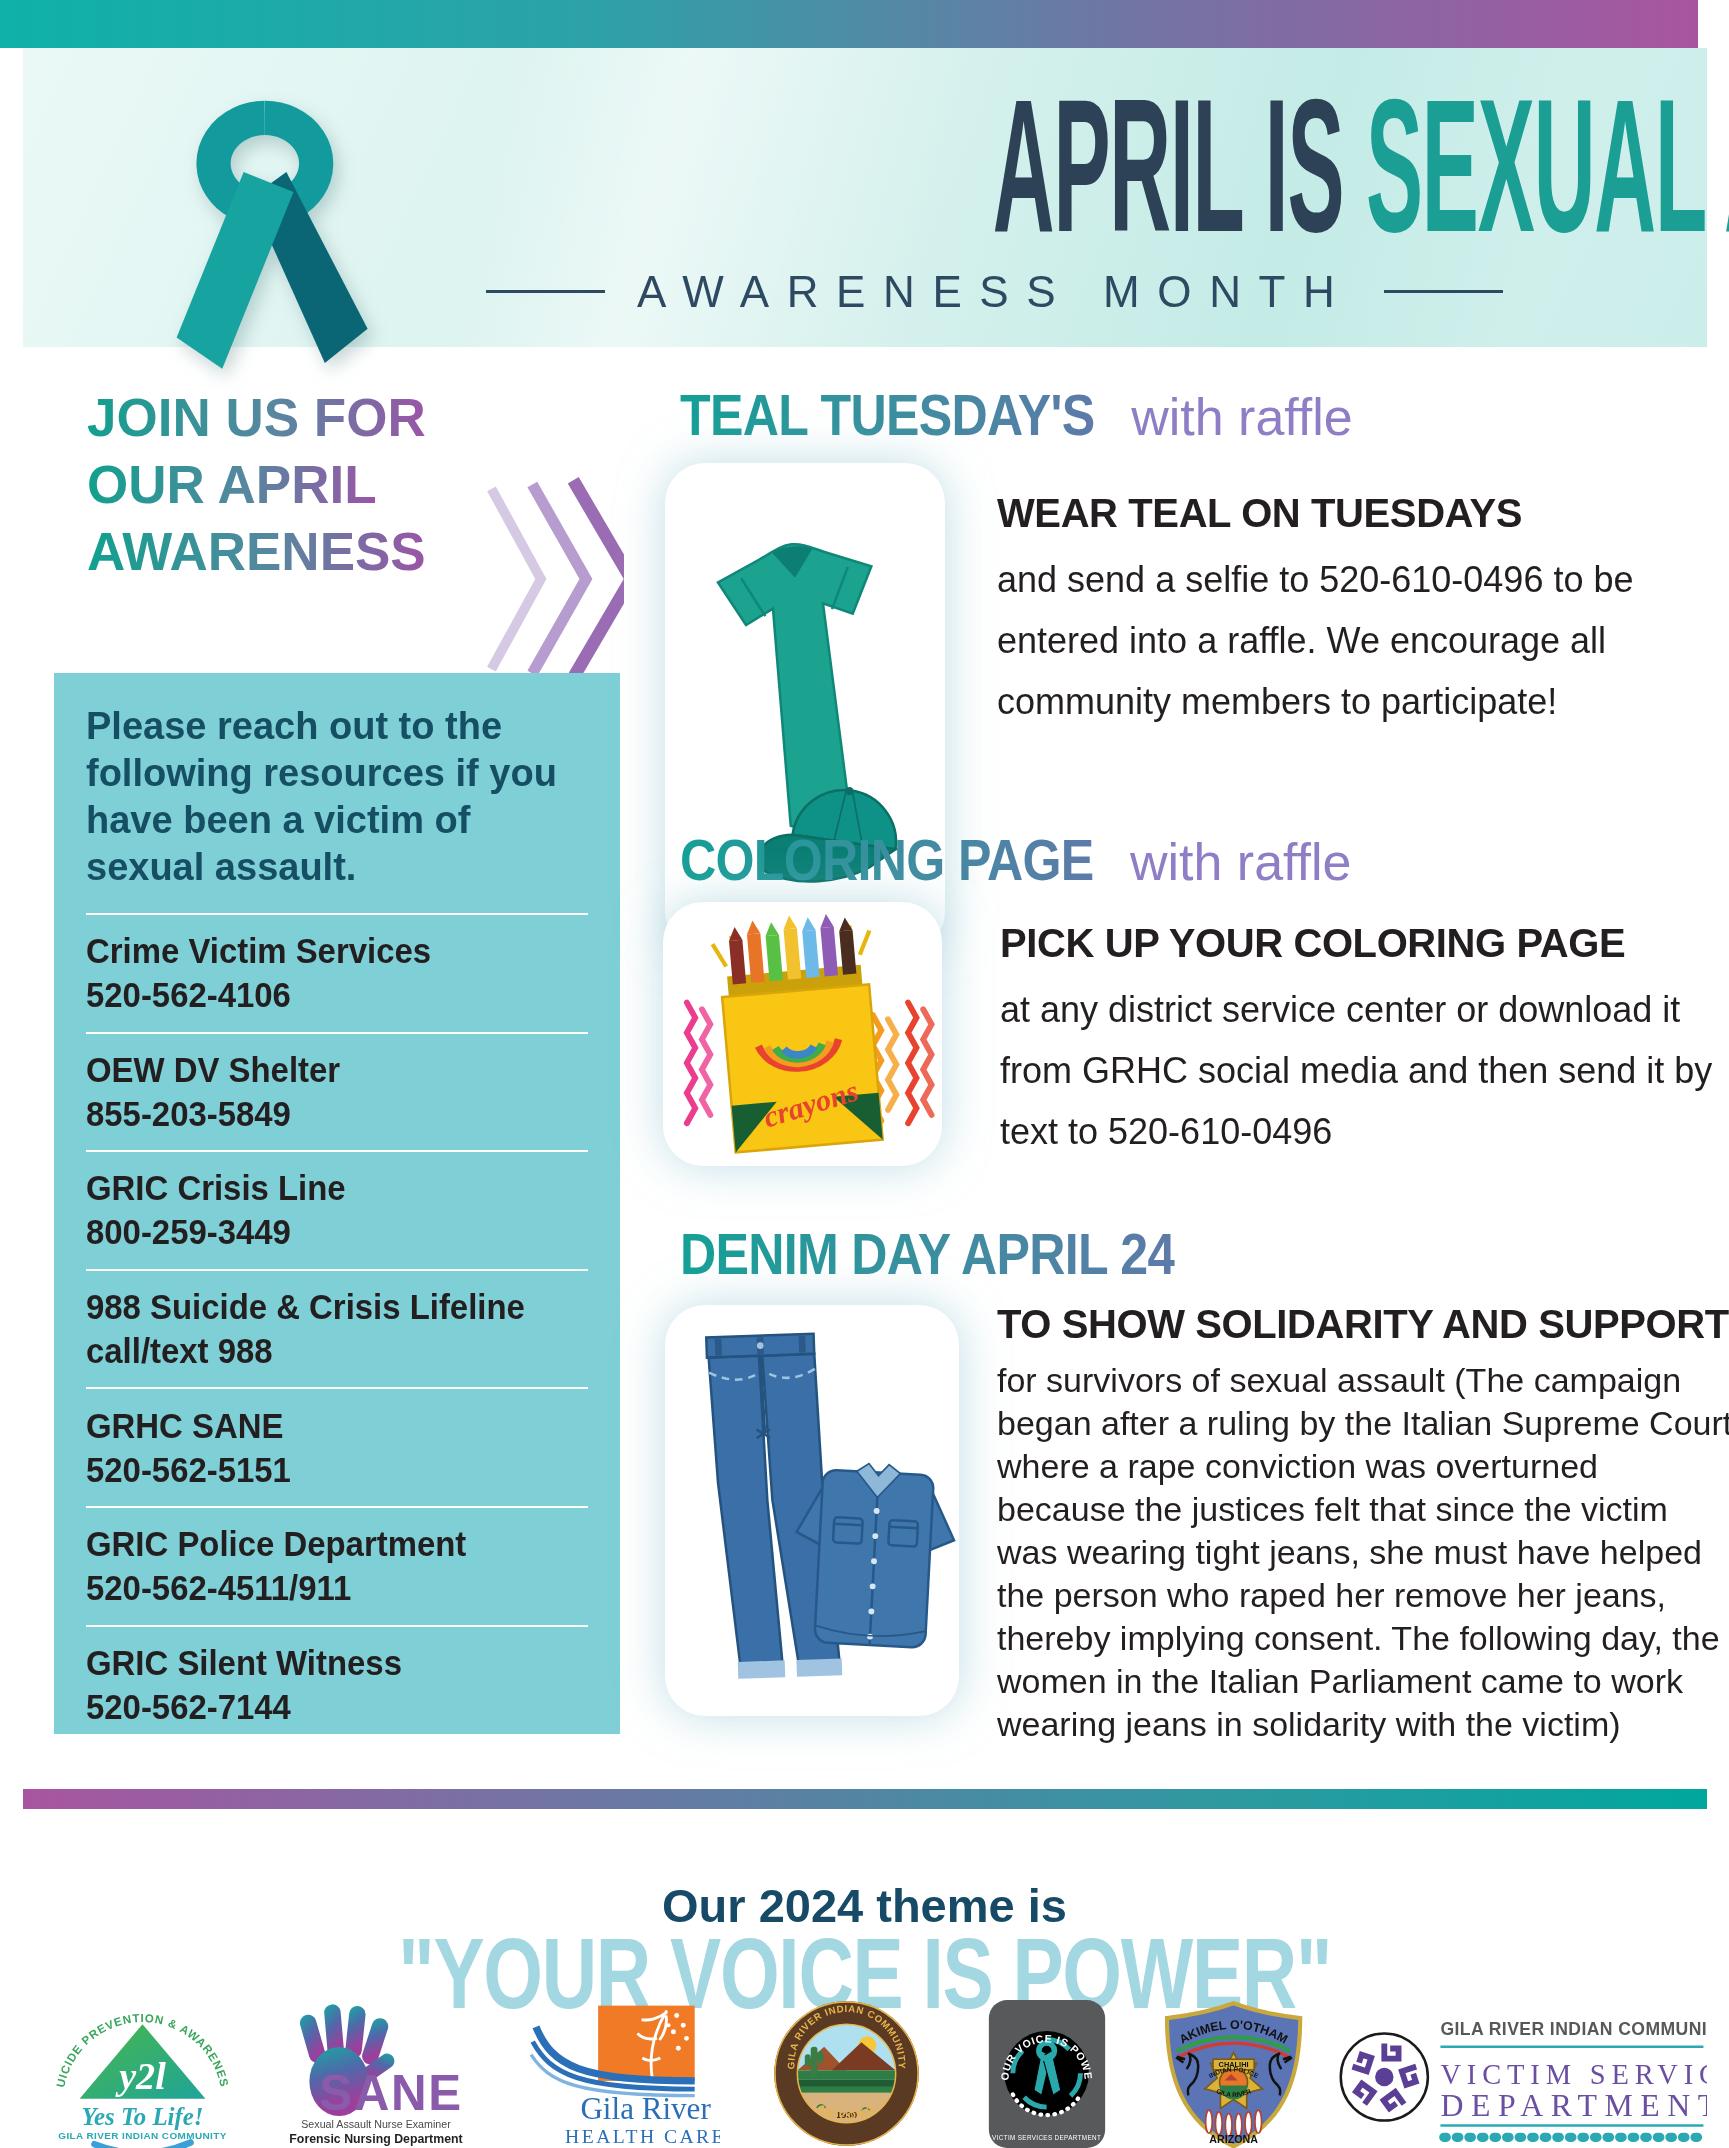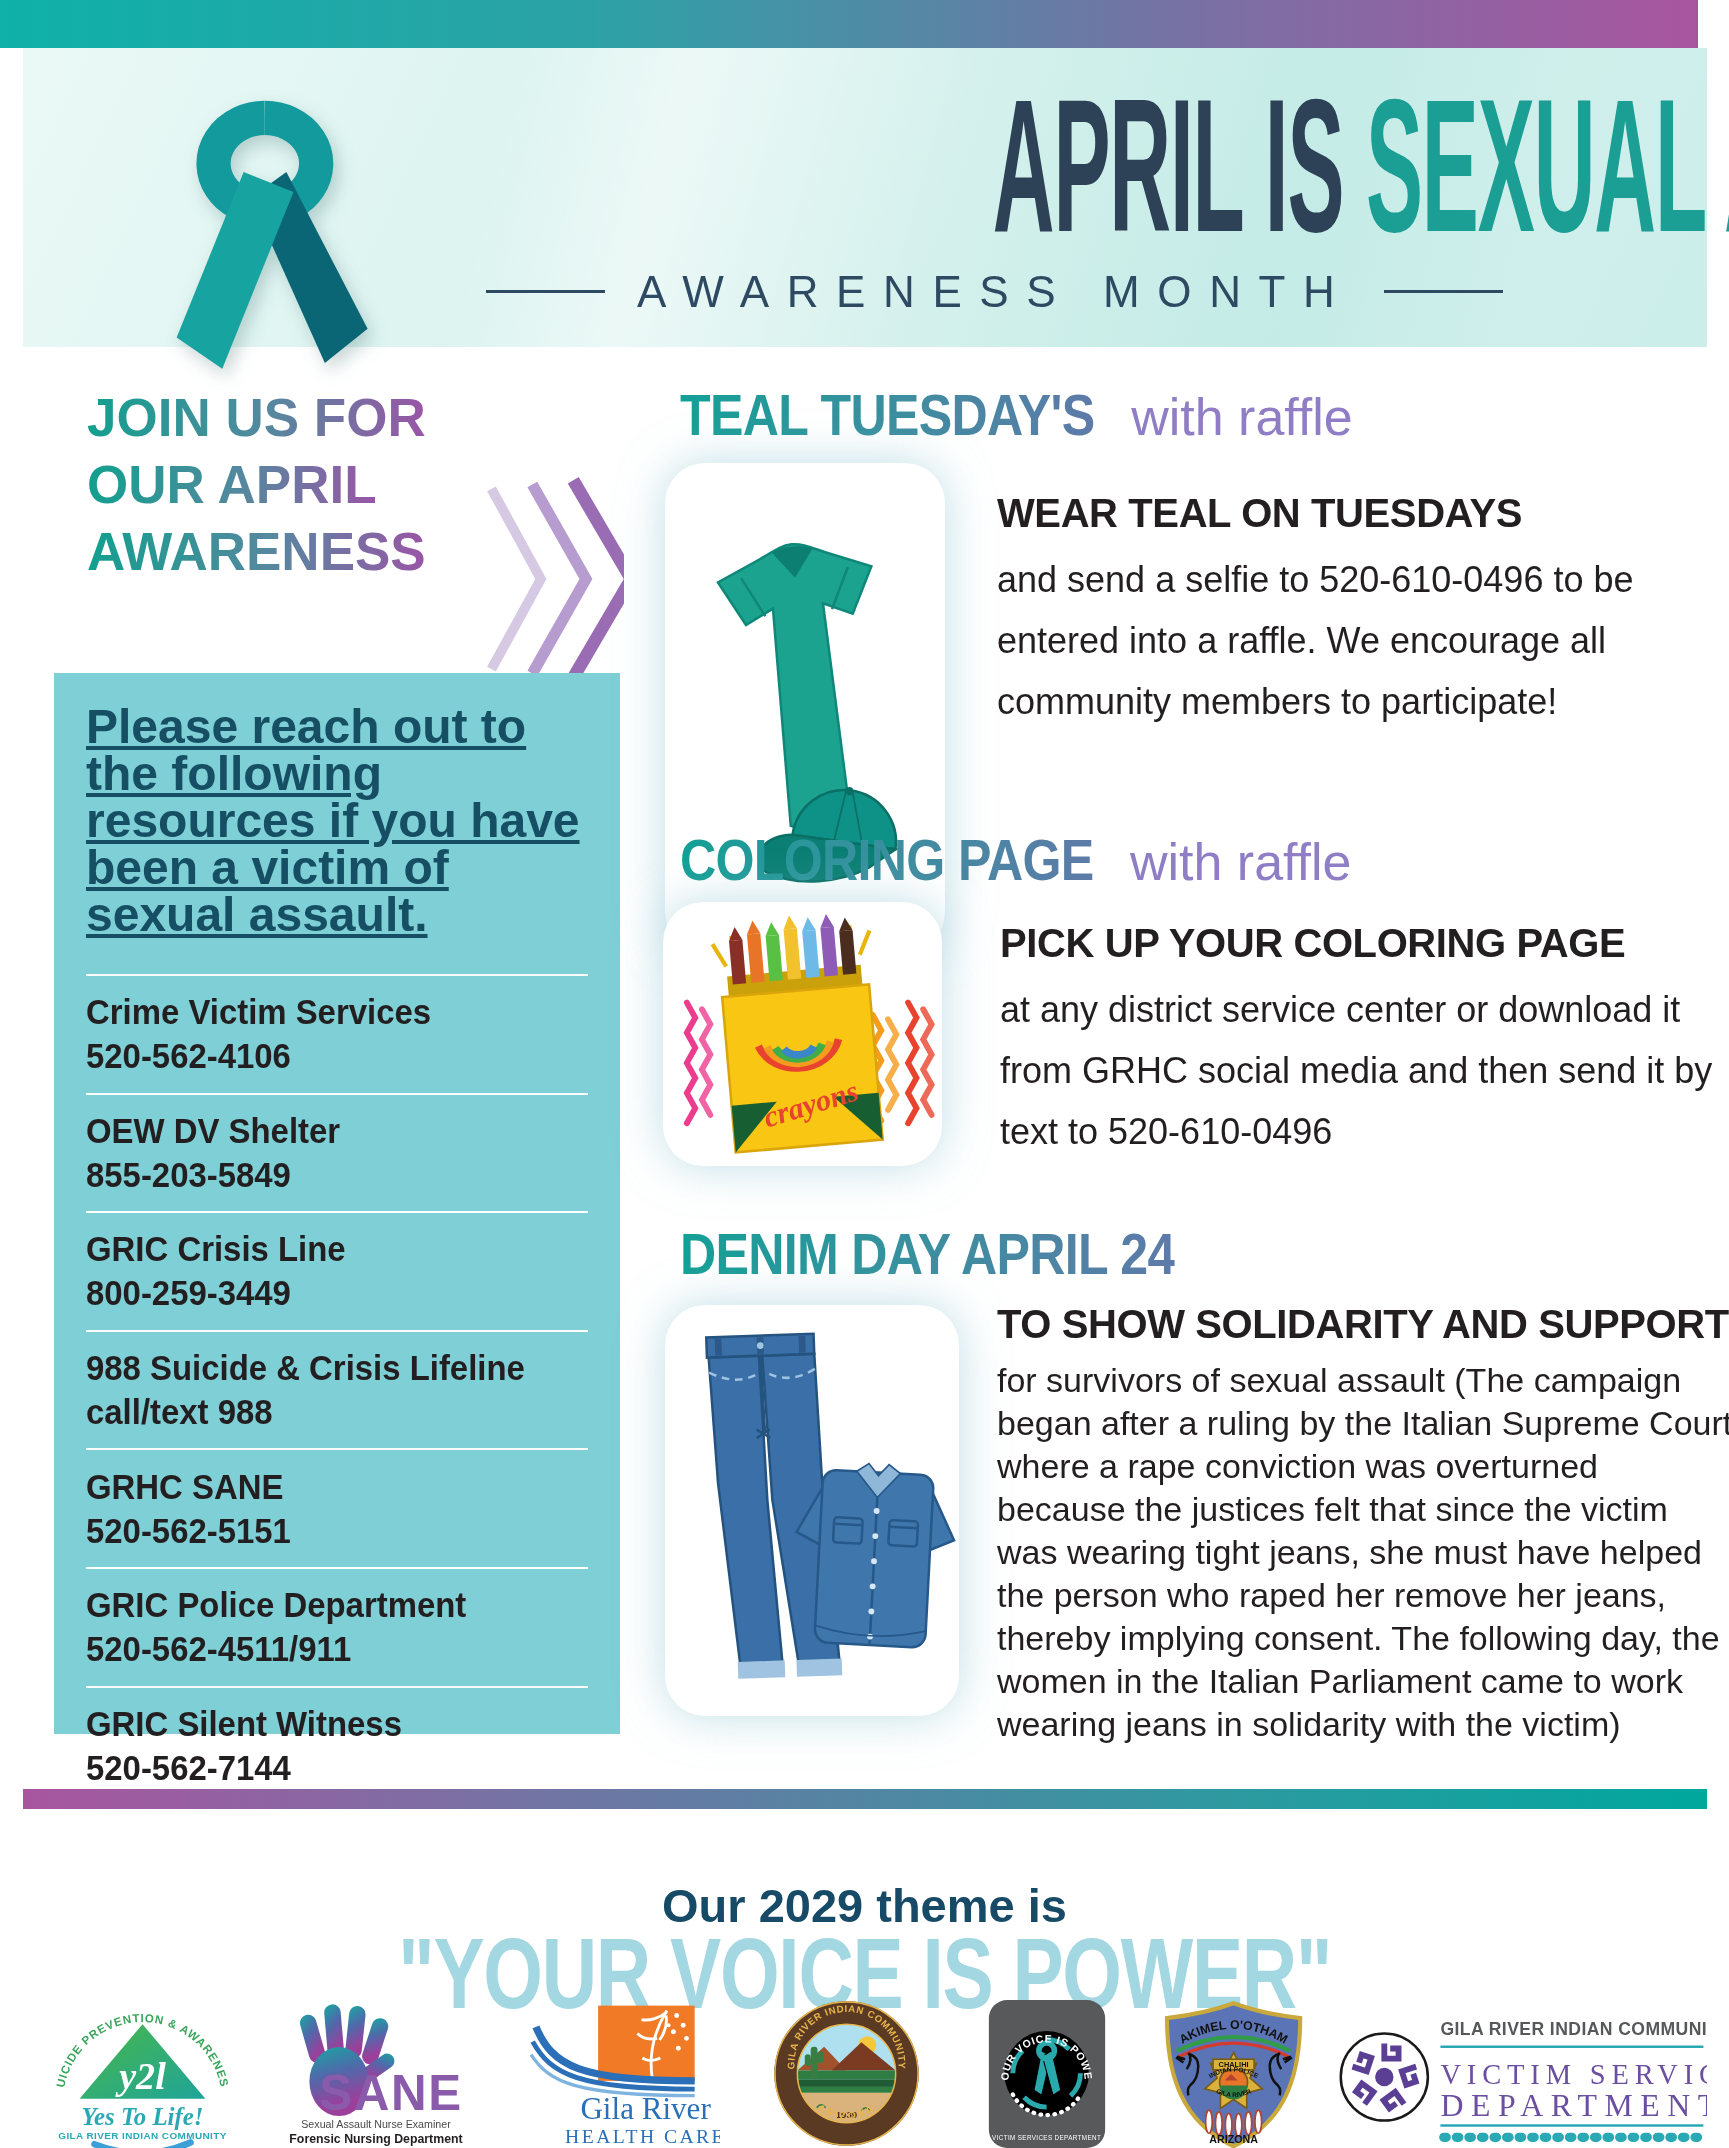--- a/index.html
+++ b/index.html
@@ -23,21 +23,21 @@
 
   
   .join{position:absolute;left:71px;top:384px;width:424px;margin-left:16px;}
   .join-line{display:inline-block;font-size:53px;font-weight:bold;line-height:67px;letter-spacing:0;
     background:linear-gradient(90deg,#11a08e 0%,#57879f 55%,#9a55a6 100%);
     -webkit-background-clip:text;background-clip:text;color:transparent;}
   .chevrons{position:absolute;left:483px;top:455px;}
 
   .resbox{position:absolute;left:54px;top:673px;width:566px;height:1061px;background:#7ecfd6;
     padding:0 32px;box-sizing:border-box;}
-  .res-intro{padding:30px 0 36px;font-size:48px;line-height:47px;font-weight:bold;color:#164f63;text-decoration:underline;}
+  .res-intro{padding:30px 0 22px;font-size:38px;line-height:47px;font-weight:bold;color:#164f63;}
   .res-item{border-top:2.5px solid #ffffff;padding:14.3px 0 14.3px;}
   .res-name,.res-phone{font-size:35px;line-height:44px;font-weight:bold;color:#231f20;
     white-space:nowrap;display:inline-block;transform:scaleX(.94);transform-origin:left center;}
 
   
   .sec-head{position:absolute;white-space:nowrap;line-height:72px;}
   .sec-title{display:inline-block;font-size:57px;font-weight:bold;letter-spacing:-0.8px;
     transform:scaleX(.88);transform-origin:left center;margin-right:-52px;
     background:linear-gradient(90deg,#14a096 0%,#3f8da0 55%,#5e7aa9 100%);
     -webkit-background-clip:text;background-clip:text;color:transparent;}
@@ -236,21 +236,21 @@
         <path d="M4,214 q66,18 132,0" stroke="#27588a" stroke-width="2" fill="none"></path>
       </g>
     </svg>
   </div>
   <div class="sec-text" style="left:997px;top:1302px;">
     <div class="sec-lead">TO SHOW SOLIDARITY AND SUPPORT</div>
     <div class="sec-body tight">for survivors of sexual assault (The campaign began after a ruling by the Italian Supreme Court where a rape conviction was overturned because the justices felt that since the victim was wearing tight jeans, she must have helped the person who raped her remove her jeans, thereby implying consent. The following day, the women in the Italian Parliament came to work wearing jeans in solidarity with the victim)</div>
   </div>
 
   <div class="divider"></div>
-  <div class="theme1">Our 2029 theme is</div>
+  <div class="theme1">Our 2024 theme is</div>
   <div class="theme2"><span>"YOUR VOICE IS POWER"</span></div>
 
   <svg class="logo" style="left:42px;top:2001px;" width="201" height="149" viewBox="0 0 240 180">
     <defs>
         <linearGradient id="y2lg" x1="0" y1="0" x2="1" y2="1">
           <stop offset="0" stop-color="#49b749"></stop>
           <stop offset="1" stop-color="#1fa49a"></stop>
         </linearGradient>
     <path id="y2larc" d="M26,102 A96,96 0 0 1 214,102"></path>
       </defs>

